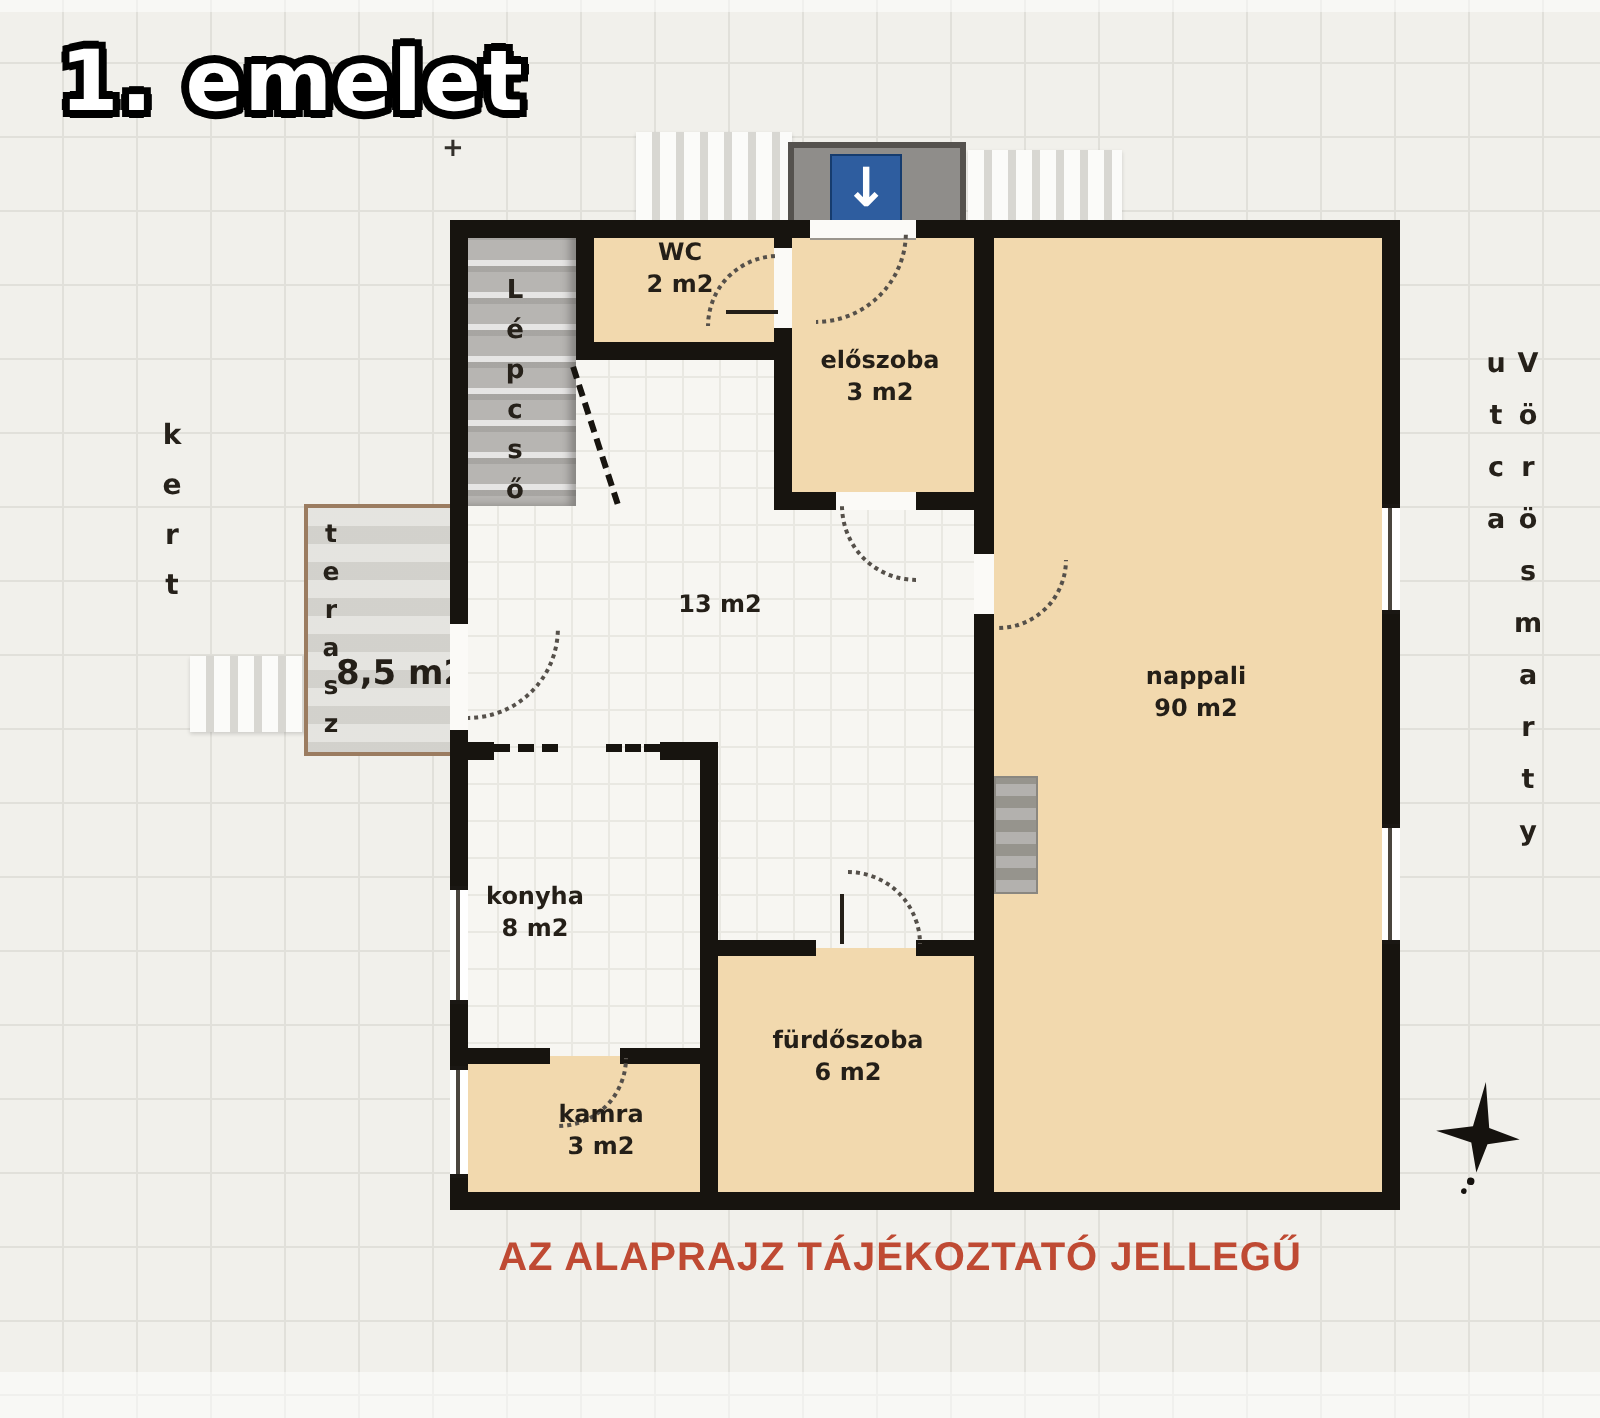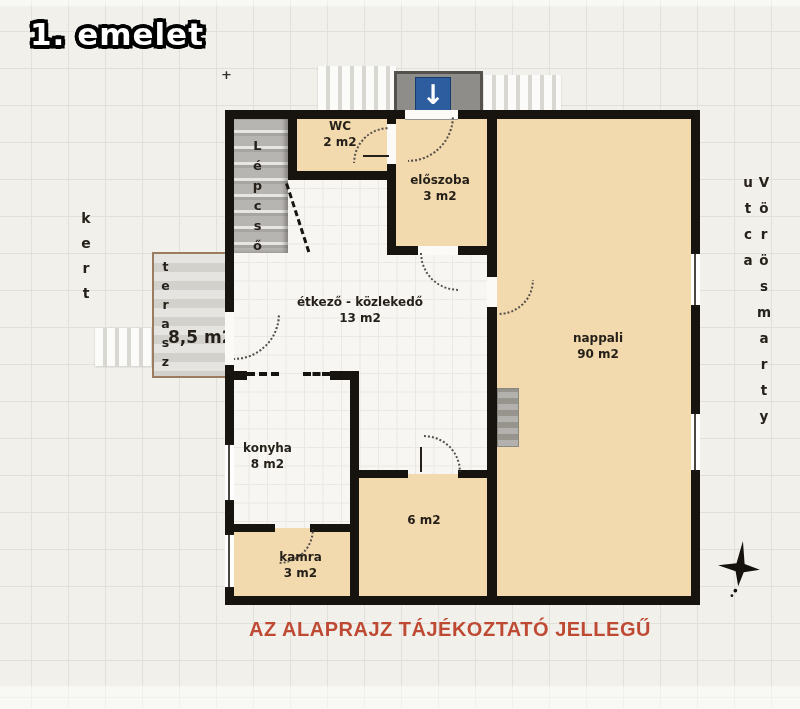--- a/index.html
+++ b/index.html
@@ -40,21 +40,21 @@
   .porch{background:#8f8d8a;border:3px solid #55524e;}
   .arrowbox{background:#2e5d9f;border:1px solid #163c6e;color:#fff;text-align:center;
     font-size:27px;font-weight:bold;line-height:34px;}
   .radiator{background:repeating-linear-gradient(0deg,#b3b1ae 0 6px,#96948d 6px 12px);border:1px solid #8a8780;}
   
   .lbl{color:#241f18;text-align:center;font-weight:700;line-height:1.35;}
   .lbl .nm{font-size:12px;}
   .lbl .ar{font-size:12px;}
   .big{font-size:20px;font-weight:800;letter-spacing:1px;margin-top:4px;}
   .vtext{writing-mode:vertical-rl;text-orientation:upright;color:#26211a;font-weight:700;}
-  .title{font-size:31px;font-weight:800;color:#fff;letter-spacing:1px;
+  .title{font-size:42px;font-weight:800;color:#fff;letter-spacing:1px;
     -webkit-text-stroke:7px #000;paint-order:stroke fill;
     text-shadow:-3px -3px 0 #000,3px -3px 0 #000,-3px 3px 0 #000,3px 3px 0 #000,0 -4px 0 #000,0 4px 0 #000,-4px 0 0 #000,4px 0 0 #000;}
   .disclaimer{font-size:20px;font-weight:800;color:#bf4a33;text-align:center;letter-spacing:.5px;
     font-family:"Liberation Sans","DejaVu Sans",sans-serif;}
   .leader{background:#241f18;}
   .leaf{background:#241f18;}
   .fade{background:rgba(255,255,255,.5);}
   .cross{color:#33302b;font-size:13px;font-weight:700;}
 </style>
 </head>
@@ -139,35 +139,35 @@
     <div class="ar">2 m2</div>
   </div>
   <div class="abs leader" style="left:363px;top:155px;width:26px;height:2px;"></div>
 
   <div class="abs lbl" style="left:394px;top:172px;width:92px;">
     <div class="nm">előszoba</div>
     <div class="ar">3 m2</div>
   </div>
 
   <div class="abs lbl" style="left:270px;top:294px;width:180px;">
-    <div class="nm">étkező - közlekedő</div>
     <div class="ar">13 m2</div>
   </div>
 
   <div class="abs lbl" style="left:548px;top:330px;width:100px;">
     <div class="nm">nappali</div>
     <div class="ar">90 m2</div>
   </div>
 
   <div class="abs lbl" style="left:225px;top:440px;width:85px;">
     <div class="nm">konyha</div>
     <div class="ar">8 m2</div>
   </div>
 
   <div class="abs lbl" style="left:368px;top:512px;width:112px;">
+    <div class="nm">fürdőszoba</div>
     <div class="ar">6 m2</div>
   </div>
 
   <div class="abs lbl" style="left:258px;top:549px;width:85px;">
     <div class="nm">kamra</div>
     <div class="ar">3 m2</div>
   </div>
 
   <svg class="abs" style="left:712px;top:538px;" width="56" height="64" viewBox="-24 -26 48 54">
     <g transform="rotate(6)">

